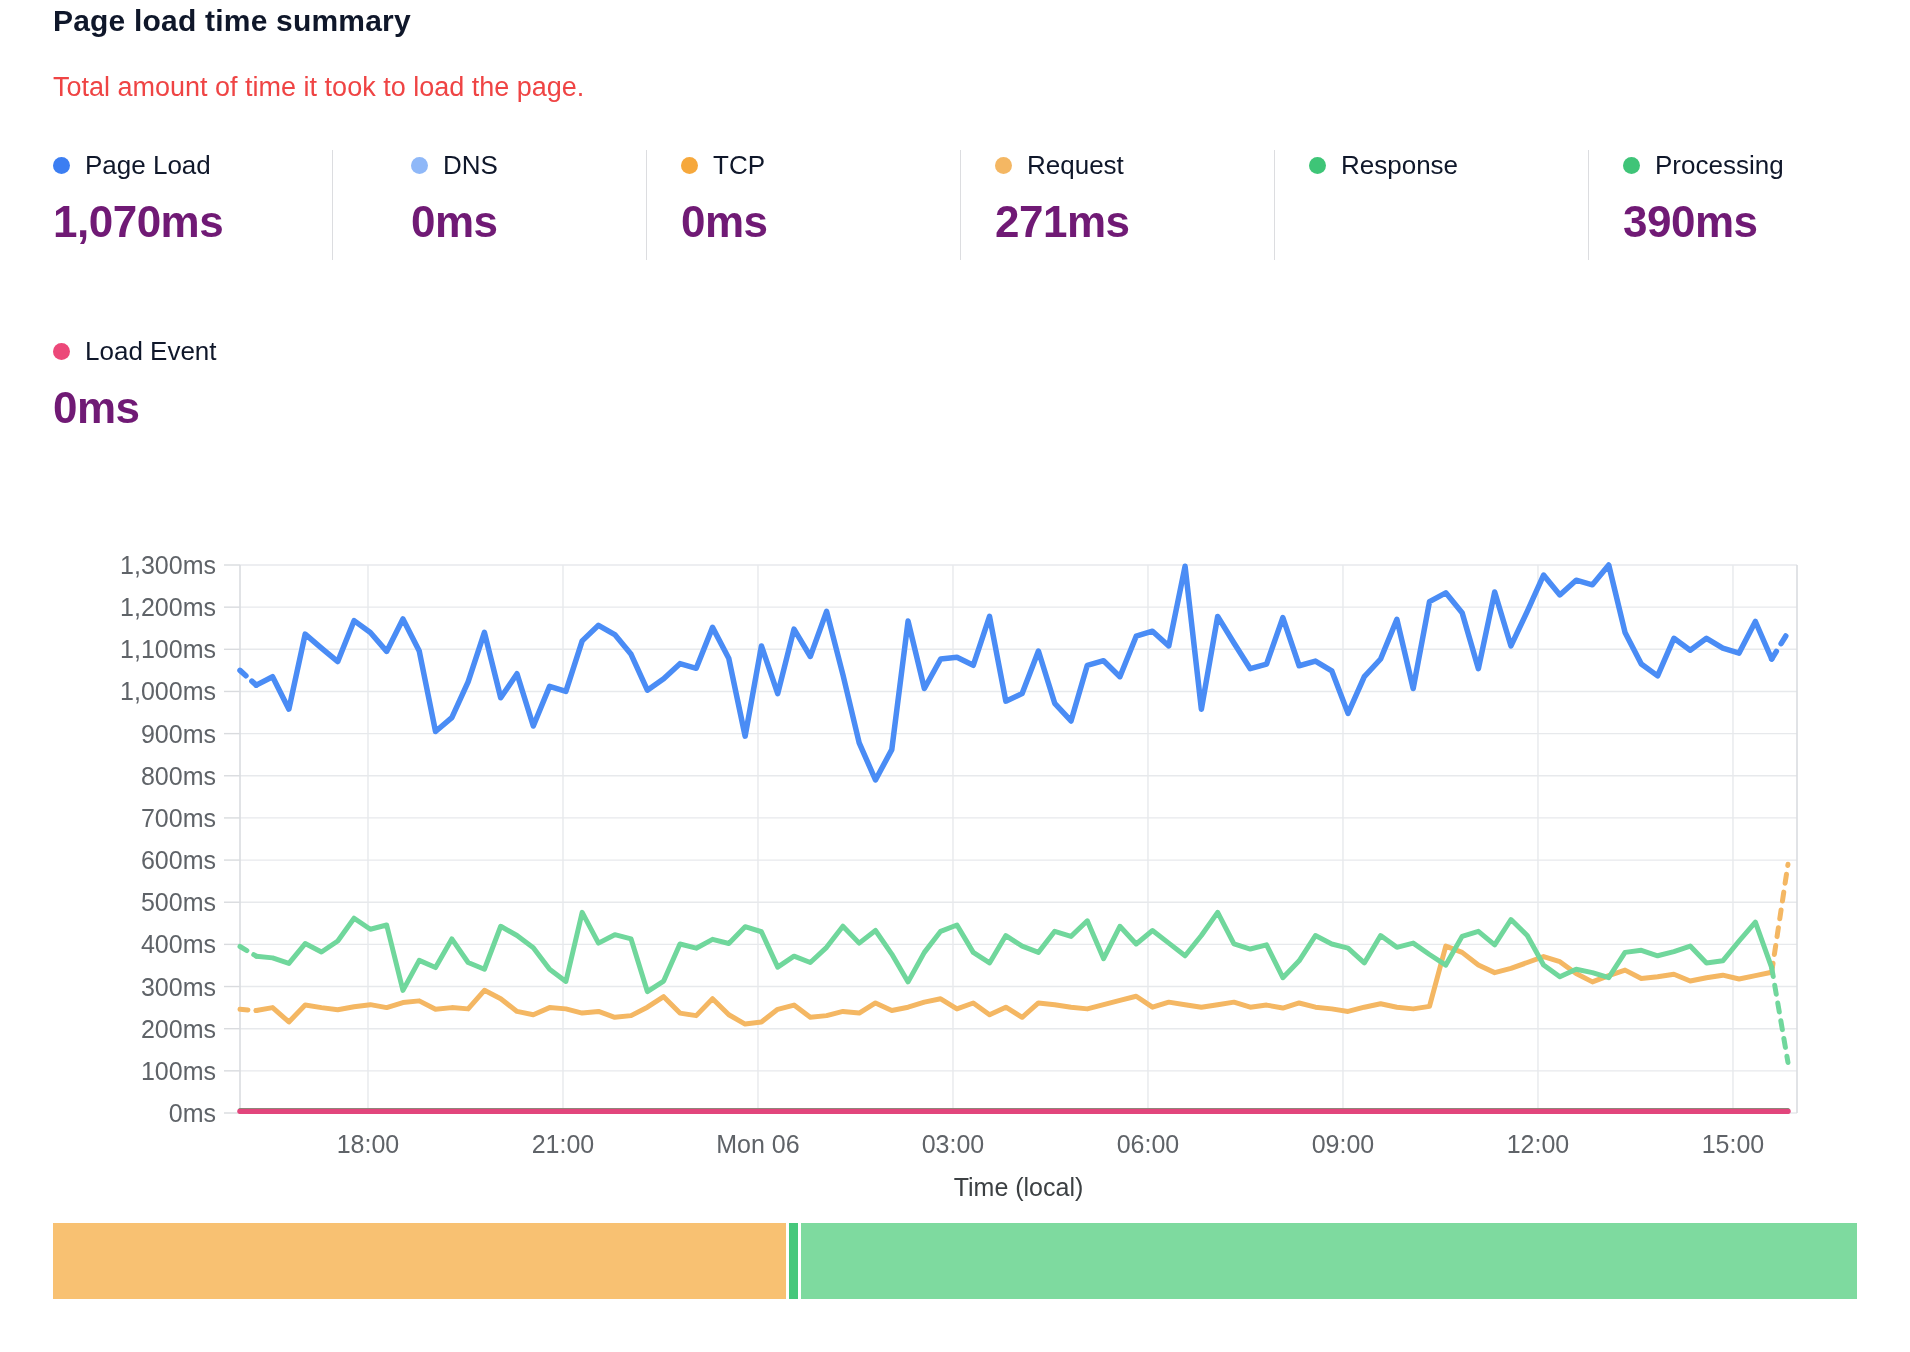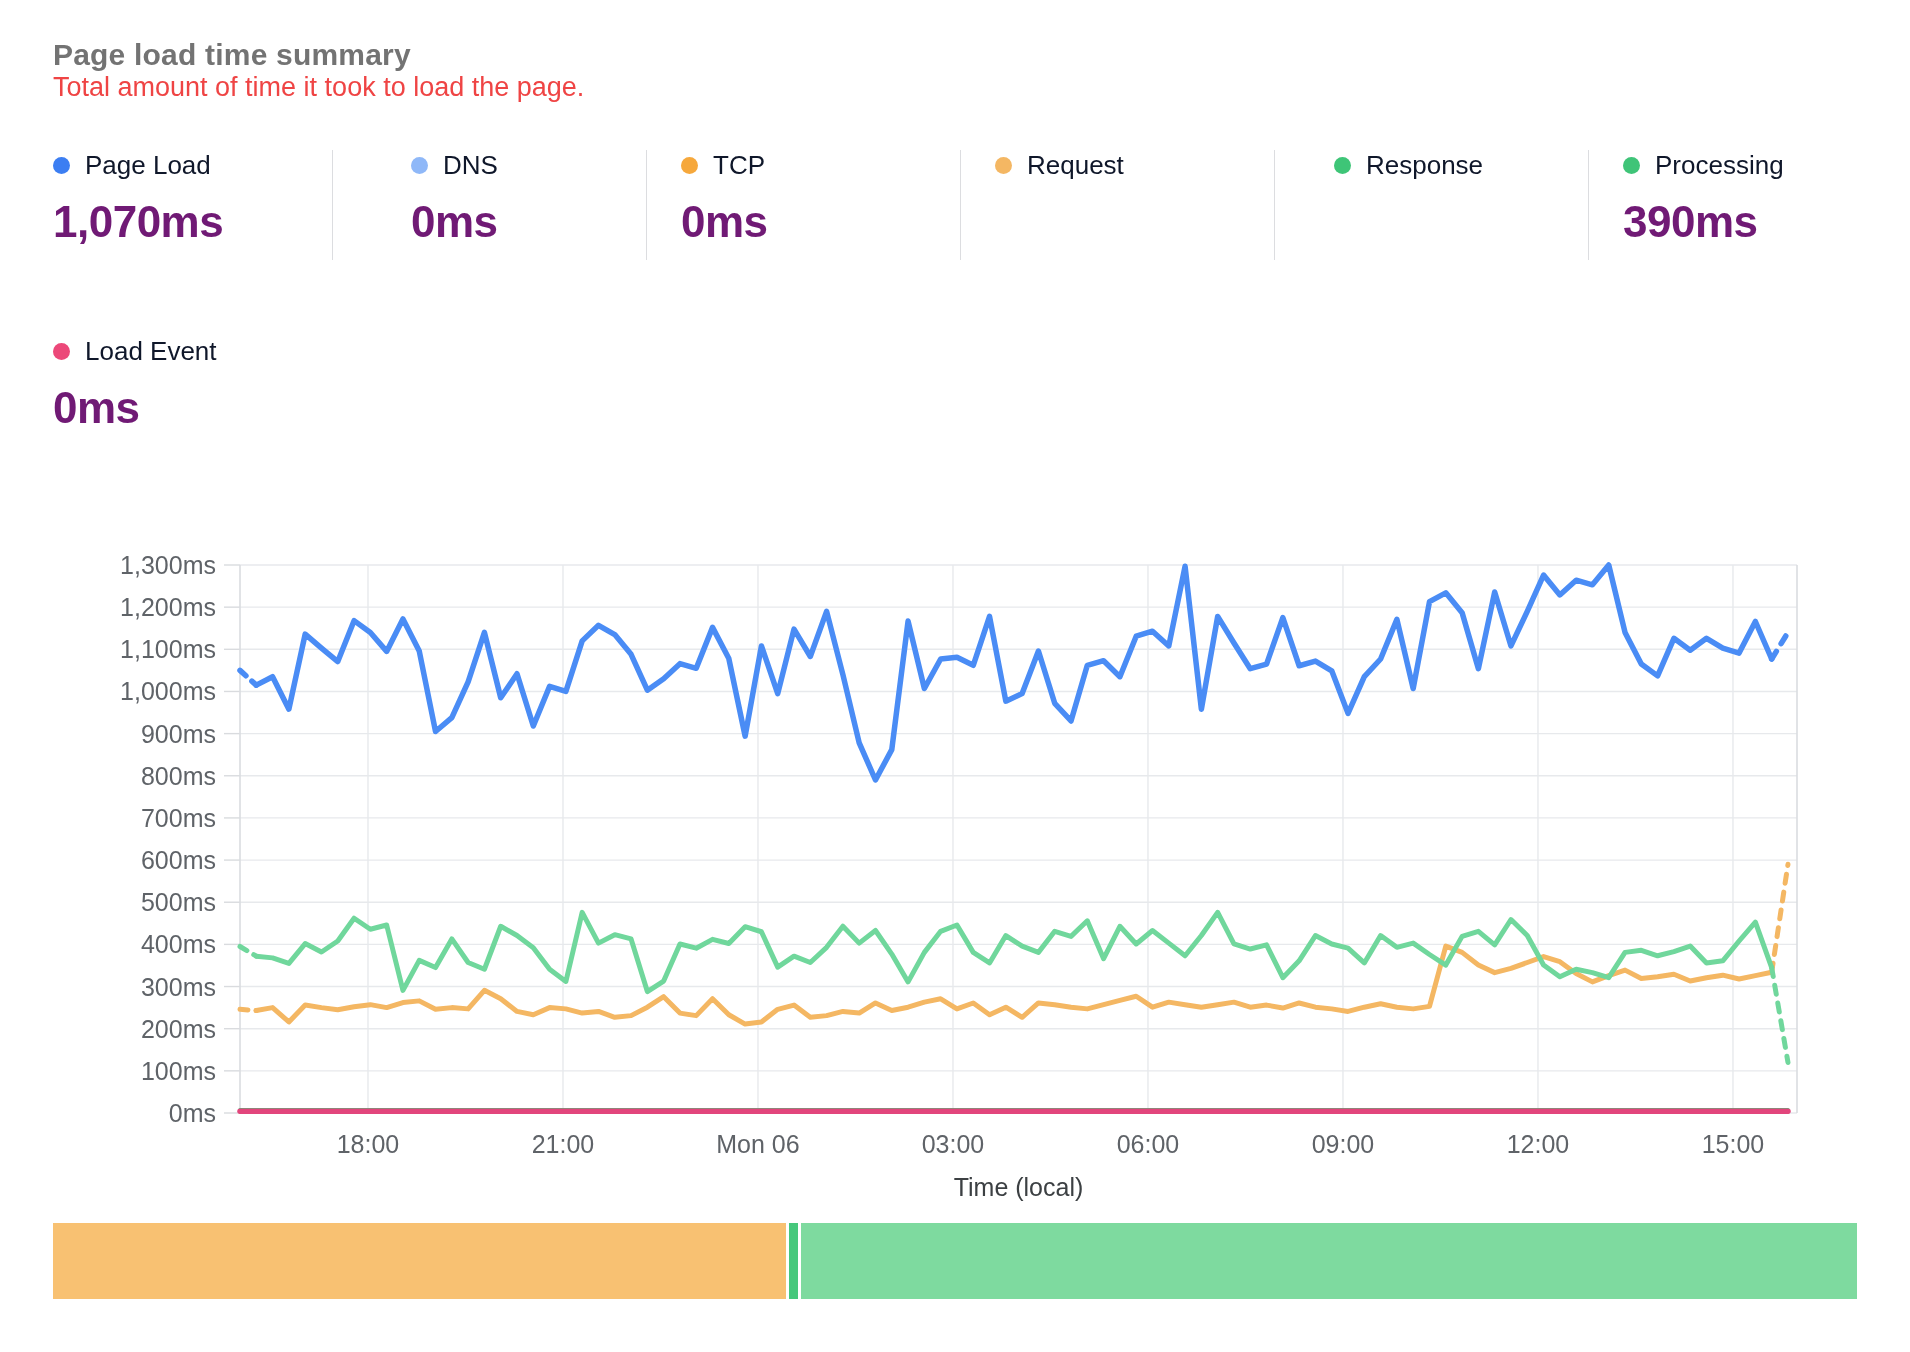--- a/index.html
+++ b/index.html
@@ -1,18 +1,18 @@
 <!DOCTYPE html>
 <html><head>
 <meta charset="utf-8">
 <style>
   html,body{margin:0;padding:0;background:#ffffff;}
   body{font-family:"Liberation Sans","DejaVu Sans",sans-serif;width:1910px;height:1352px;position:relative;overflow:hidden;}
   .abs{position:absolute;}
-  .page-title{left:53px;top:38px;font-size:30px;font-weight:700;color:#737373;letter-spacing:.2px;}
+  .page-title{left:53px;top:4px;font-size:30px;font-weight:700;color:#0f172a;letter-spacing:.2px;}
   .page-subtitle{left:53px;top:72px;font-size:27px;font-weight:400;color:#ef4444;}
   .stat-col{top:150px;width:280px;}
   .stat-head{display:flex;align-items:center;gap:15px;}
   .dot{width:17px;height:17px;border-radius:50%;flex:0 0 auto;}
   .stat-label{font-size:26px;color:#0f172a;}
   .stat-value{margin-top:16px;font-size:44px;font-weight:700;color:#701a75;letter-spacing:-0.5px;}
   .divider{top:150px;width:1px;height:110px;background:#dcdde0;}
   .loadevent-col{top:336px;left:53px;width:300px;}
   .bar-strip{left:53px;top:1223px;width:1803px;height:76px;display:flex;gap:3px;}
   .bar-seg{height:100%;}
@@ -46,23 +46,24 @@
         <span class="stat-label">TCP</span>
       </div>
       <div class="stat-value">0ms</div>
     </div>
     <div class="abs divider" style="left: 646px;"></div>
     <div class="abs stat-col" style="left: 995px;">
       <div class="stat-head">
         <span class="dot" style="background:#f4b763"></span>
         <span class="stat-label">Request</span>
       </div>
+      <div class="stat-value">271ms</div>
     </div>
     <div class="abs divider" style="left: 960px;"></div>
-    <div class="abs stat-col" style="left: 1309px; margin-left: 25px;">
+    <div class="abs stat-col" style="left: 1309px;">
       <div class="stat-head">
         <span class="dot" style="background:#3ec577"></span>
         <span class="stat-label">Response</span>
       </div>
     </div>
     <div class="abs divider" style="left: 1274px;"></div>
     <div class="abs stat-col" style="left: 1623px;">
       <div class="stat-head">
         <span class="dot" style="background:#3fc478"></span>
         <span class="stat-label">Processing</span>

